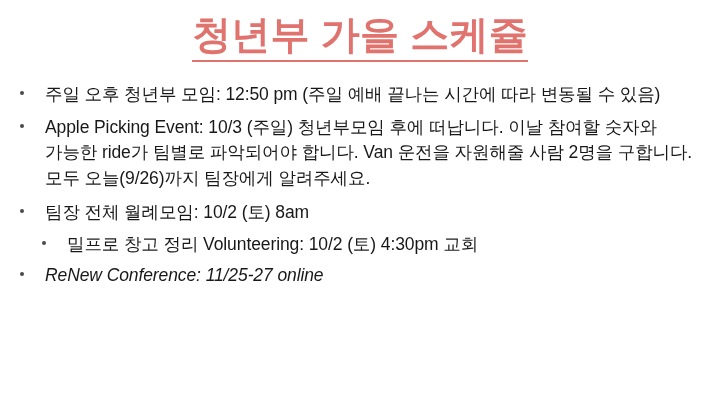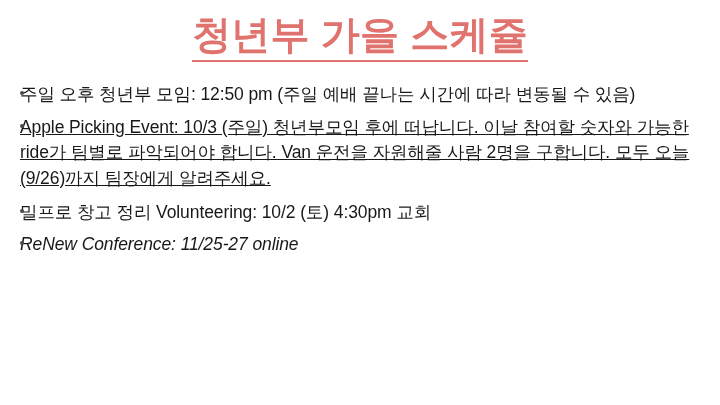--- a/index.html
+++ b/index.html
@@ -48,21 +48,21 @@
     position: absolute;
     left: 0;
     top: 82px;
     width: 720px;
     padding: 0;
     margin: 0;
     list-style: none;
   }
   .bullet-item {
     position: relative;
-    padding-left: 20px;
+    padding-left: 45px;
     padding-right: 22px;
     margin: 0 0 4px 0;
     font-size: 17.5px;
     line-height: 25.5px;
     color: #181818;
     letter-spacing: -0.1px;
     word-break: keep-all;
   }
   .bullet-item .bullet-dot {
     position: absolute;
@@ -71,23 +71,23 @@
     width: 4px;
     height: 4px;
     border-radius: 50%;
     background: #4a4a4a;
   }
   .bullet-text {
     display: block;
   }
   
   .bullet-item.b1 { margin-bottom: 7px; }
-  .bullet-item.b2 { margin-bottom: 9px; text-decoration: underline; }
+  .bullet-item.b2 { margin-bottom: 9px; }
   .bullet-item.b3 { margin-bottom: 6px; }
-  .bullet-item.b4 { margin-bottom: 6px; }
+  .bullet-item.b4 { margin-bottom: 6px; margin-left: 22px; }
   .bullet-item.b5 { margin-bottom: 5px; }
   .bullet-item.b6 { margin-bottom: 0; font-style: italic; }
 </style>
 </head>
 <body>
 
 <div class="slide">
 
   <div class="title-block">
     <span class="slide-title">청년부 가을 스케쥴</span>
@@ -98,20 +98,24 @@
     <li class="bullet-item b1">
       <span class="bullet-dot"></span>
       <span class="bullet-text">주일 오후 청년부 모임: 12:50 pm (주일 예배 끝나는 시간에 따라 변동될 수 있음)</span>
     </li>
 
     <li class="bullet-item b2">
       <span class="bullet-dot"></span>
       <span class="bullet-text">Apple Picking Event: 10/3 (주일) 청년부모임 후에 떠납니다. 이날 참여할 숫자와 가능한 ride가 팀별로 파악되어야 합니다. Van 운전을 자원해줄 사람 2명을 구합니다. 모두 오늘(9/26)까지 팀장에게 알려주세요.</span>
     </li>
 
+    <li class="bullet-item b3">
+      <span class="bullet-dot"></span>
+      <span class="bullet-text">팀장 전체 월례모임: 10/2 (토) 8am</span>
+    </li>
 
     <li class="bullet-item b4">
       <span class="bullet-dot"></span>
       <span class="bullet-text">밀프로 창고 정리 Volunteering: 10/2 (토) 4:30pm 교회</span>
     </li>
 
 
     <li class="bullet-item b6">
       <span class="bullet-dot"></span>
       <span class="bullet-text">ReNew Conference: 11/25-27 online</span>

